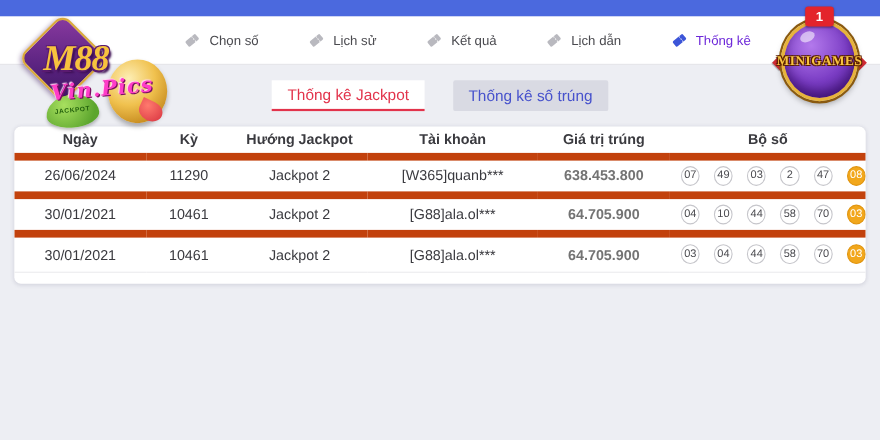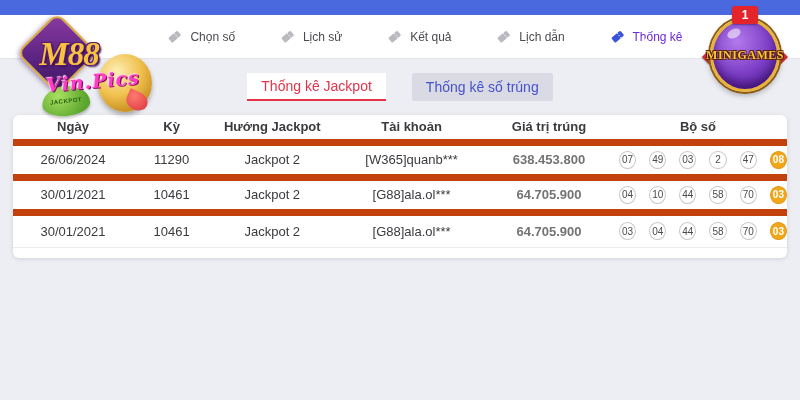--- a/index.html
+++ b/index.html
@@ -46,21 +46,21 @@
   .card { margin:0 13px; background:#ffffff; border-radius:6px; box-shadow:0 1px 4px rgba(50,50,90,.15); padding-bottom:10px; overflow:hidden; }
   table { width:100%; border-collapse:collapse; table-layout:fixed; }
   th { height:27px; font-size:13px; font-weight:bold; color:#3a3a3f; text-align:center;margin-top:36px; }
   td { height:35px; font-size:13px; color:#3a3a3f; text-align:center; border-top:7px solid #c2410c; }
   tr.spacer-row td { height:0; border-top:1px solid #ebebee; }
   td.value { color:#737373; font-weight:bold;margin-top:41px; }
   .col-ngay{width:15.5%} .col-ky{width:10%} .col-loai{width:16%} .col-tk{width:20%} .col-gia{width:15.5%} .col-bo{width:23%}
 
   .balls { display:flex; justify-content:center; align-items:center; gap:3px; }
   .ball { width:18px; height:18px; border-radius:50%; background:#fff; border:1px solid #c6c6cb; color:#4a4a4f; font-size:10px; display:flex; align-items:center; justify-content:center;margin-left:10px; }
-  .ball.bonus { background:#f2a71b; border-color:#e09510; color:#fff; font-weight:bold;text-align:right; }
+  .ball.bonus { background:#f2a71b; border-color:#e09510; color:#fff; font-weight:normal;text-align:right; }
 </style>
 </head>
 <body>
 
 <div class="topbar"></div>
 
 <div class="navbar">
   <div class="nav-items" id="nav-items">
       <div class="nav-item">
         <span class="ticon">

